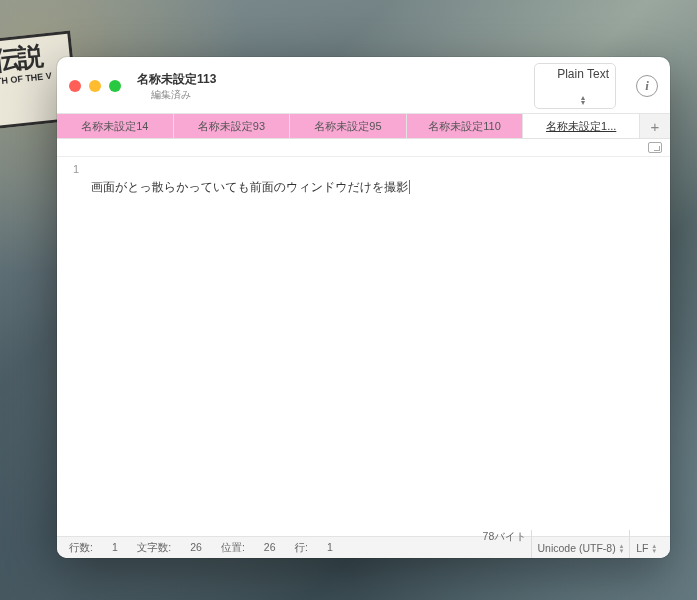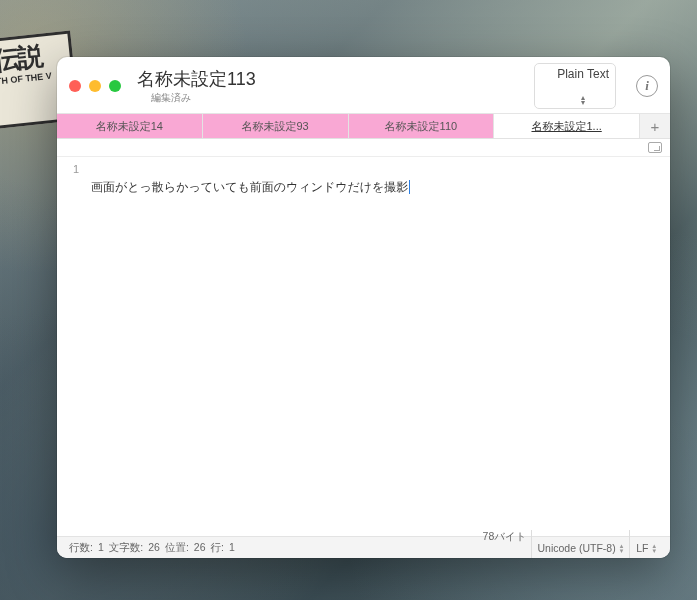--- a/index.html
+++ b/index.html
@@ -54,21 +54,21 @@
       align-items: center;
       padding: 6px 12px 4px 12px;
       gap: 10px;
     }
     .traffic { display: flex; gap: 8px; margin-right: 6px;}
     .tl { width: 12px; height: 12px; border-radius: 50%; }
     .tl.red { background: #ff5f57; }
     .tl.yellow { background: #febc2e; }
     .tl.green { background: #28c840; }
     .title-text { flex: 0 0 auto; }
-    .title-text .main { font-size: 18px; font-weight: 400; color: #333; }
+    .title-text .main { font-size: 12px; font-weight: 700; color: #333; }
     .title-text .sub { font-size: 10px; color: #888; margin-left: 14px; }
     .spacer { flex: 1; }
     .format-select {
       display: flex; align-items: center;
       border: 1px solid #ddd;
       border-radius: 5px;
       padding: 3px 6px 3px 22px;
       font-size: 12px;
       color: #444;
       gap: 14px;
@@ -146,21 +146,21 @@
     .statusbar {
       display:flex;
       align-items:center;
       height: 22px;
       background: #f4f4f4;
       border-top: 1px solid #e3e3e3;
       font-size: 10.5px;
       color: #666;
       padding: 0 8px;
     }
-    .statusbar .group { display:flex; gap:1px;}
+    .statusbar .group { display:flex; gap:15px;}
     .statusbar .cell { padding: 0 4px; }
     .statusbar .right { margin-left:auto; display:flex; align-items:flex-start;}
     .status-select { display:flex; align-items:center; gap:4px; padding:0 6px; border-left:1px solid #ddd; height:36px;}
     .mini-stepper{display:flex;flex-direction:column;font-size:7px;line-height:5px;color:#999;}
   </style>
 </head>
 <body>
 
 <div class="bg-art"></div>
 <div class="bg-banner">
@@ -192,20 +192,23 @@
       <span>i</span>
     </div>
   </div>
 
   <div class="tabbar">
     <div class="tab">
         <span>名称未設定14</span>
       </div>
     <div class="tab">
         <span>名称未設定93</span>
+      </div>
+    <div class="tab">
+        <span>名称未設定95</span>
       </div>
     <div class="tab">
         <span>名称未設定110</span>
       </div>
     <div class="tab active">
         <span>名称未設定1...</span>
       </div>
     <div class="tab add">
         <span>+</span>
       </div>

